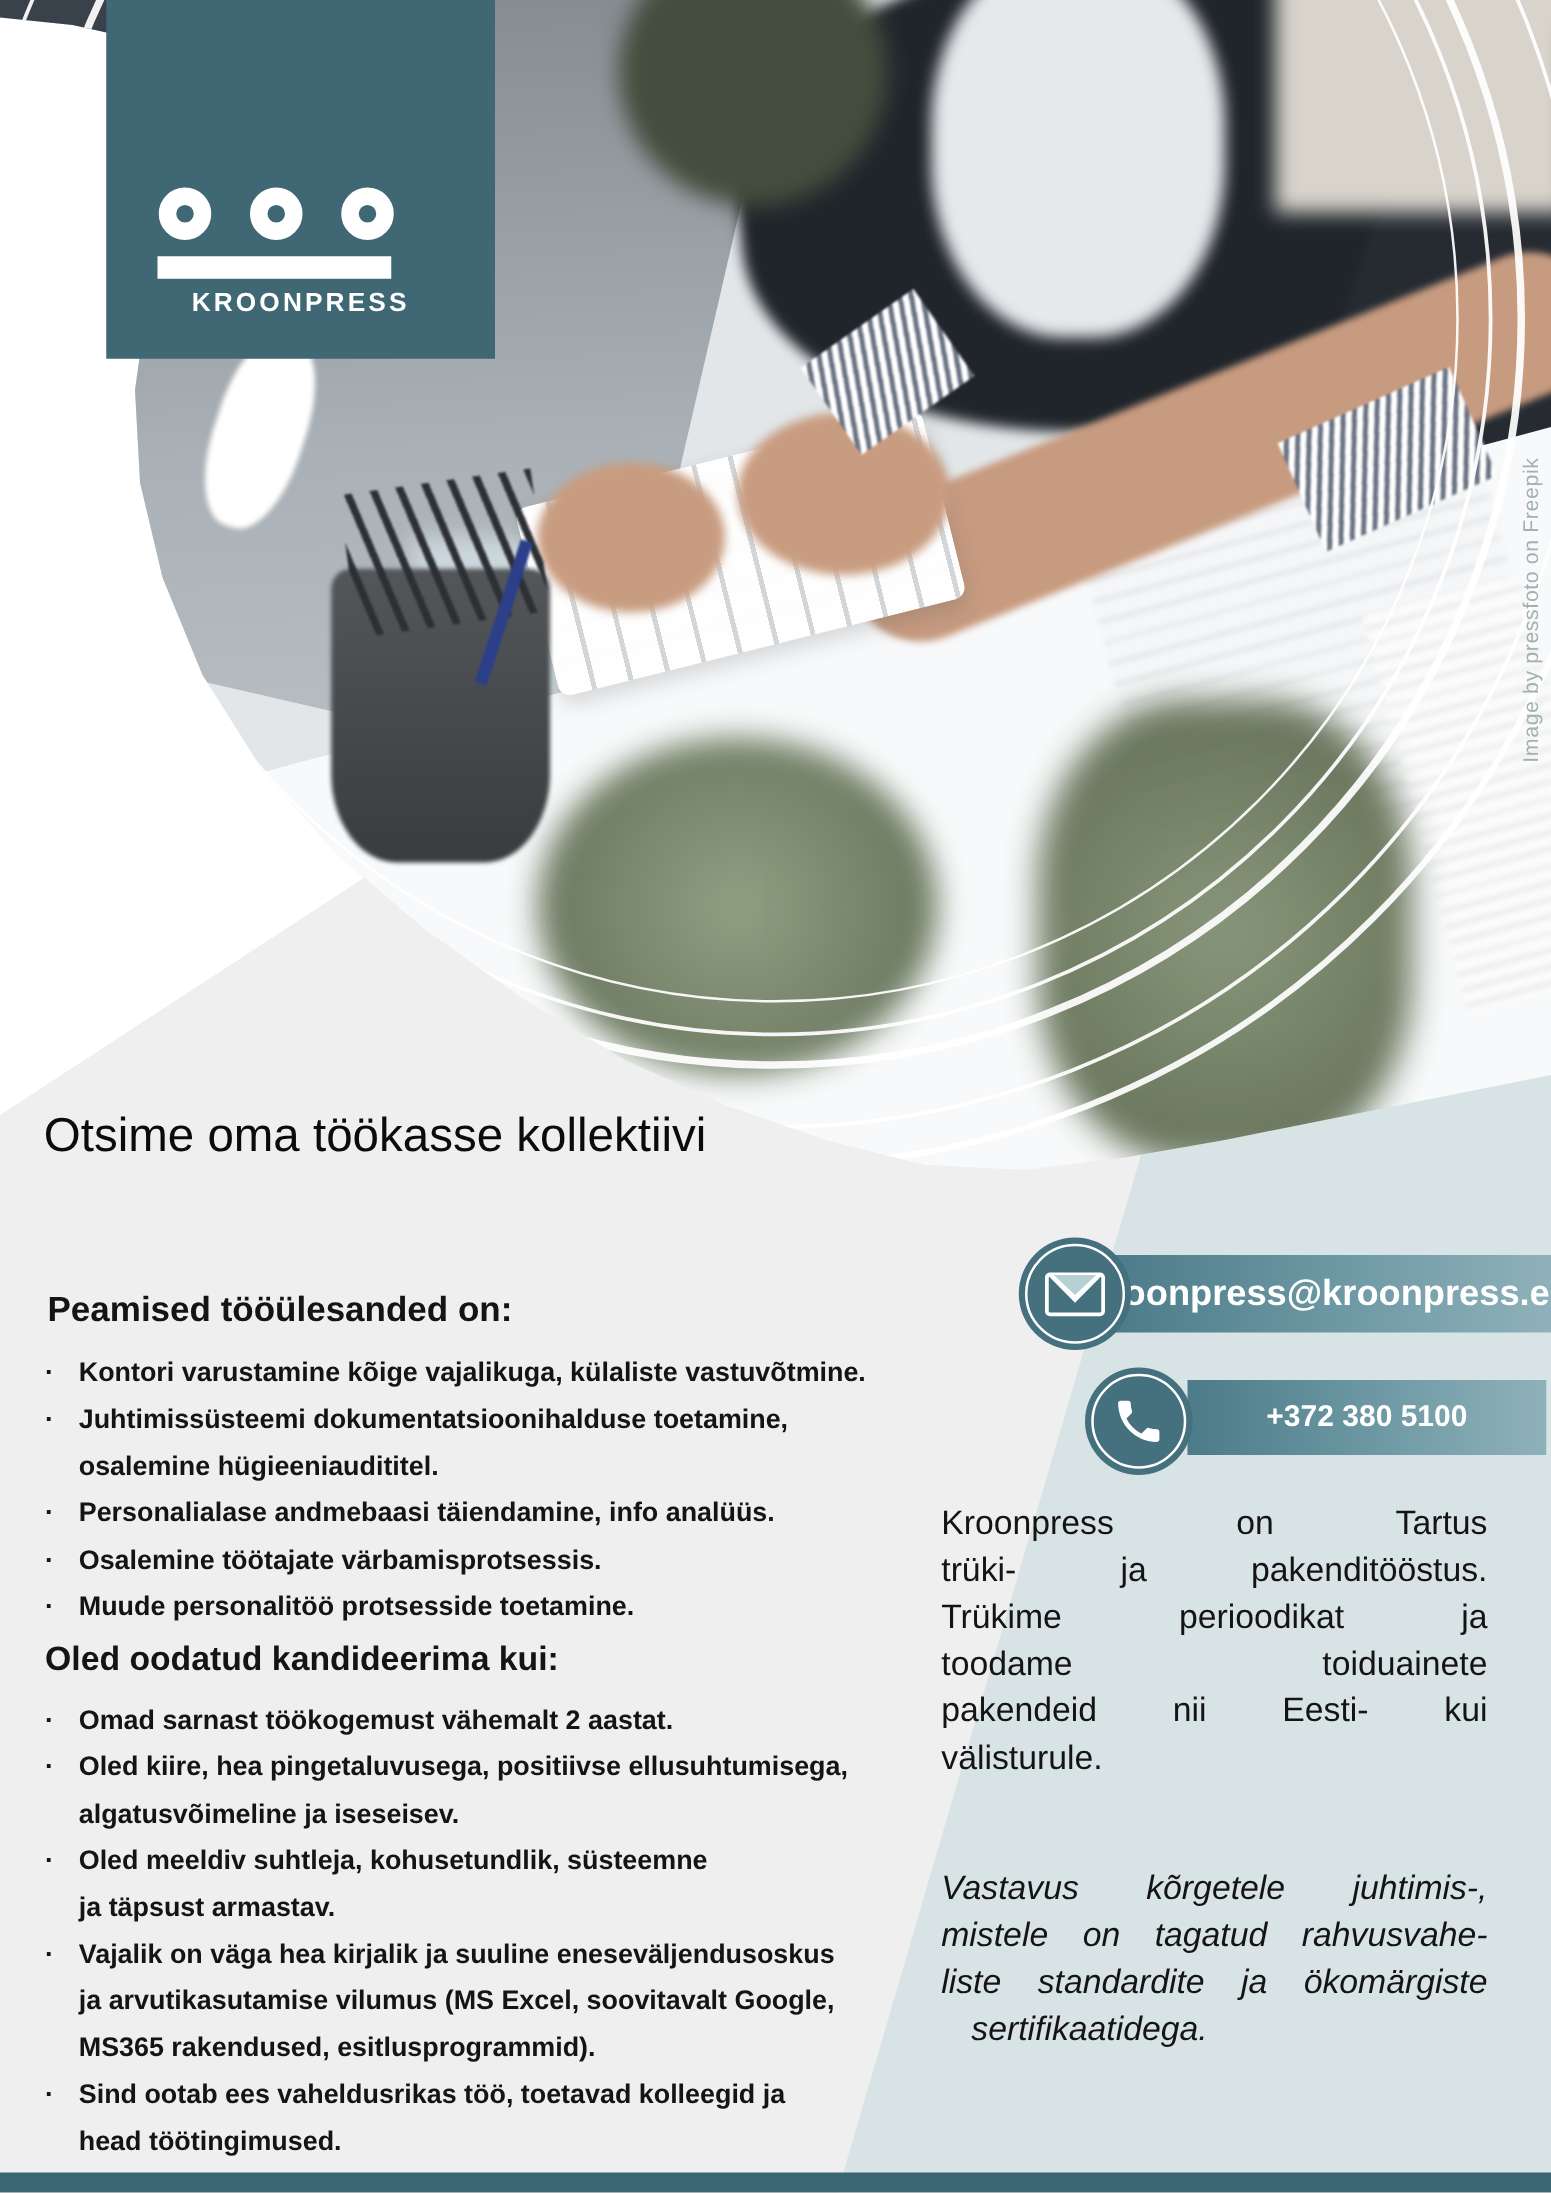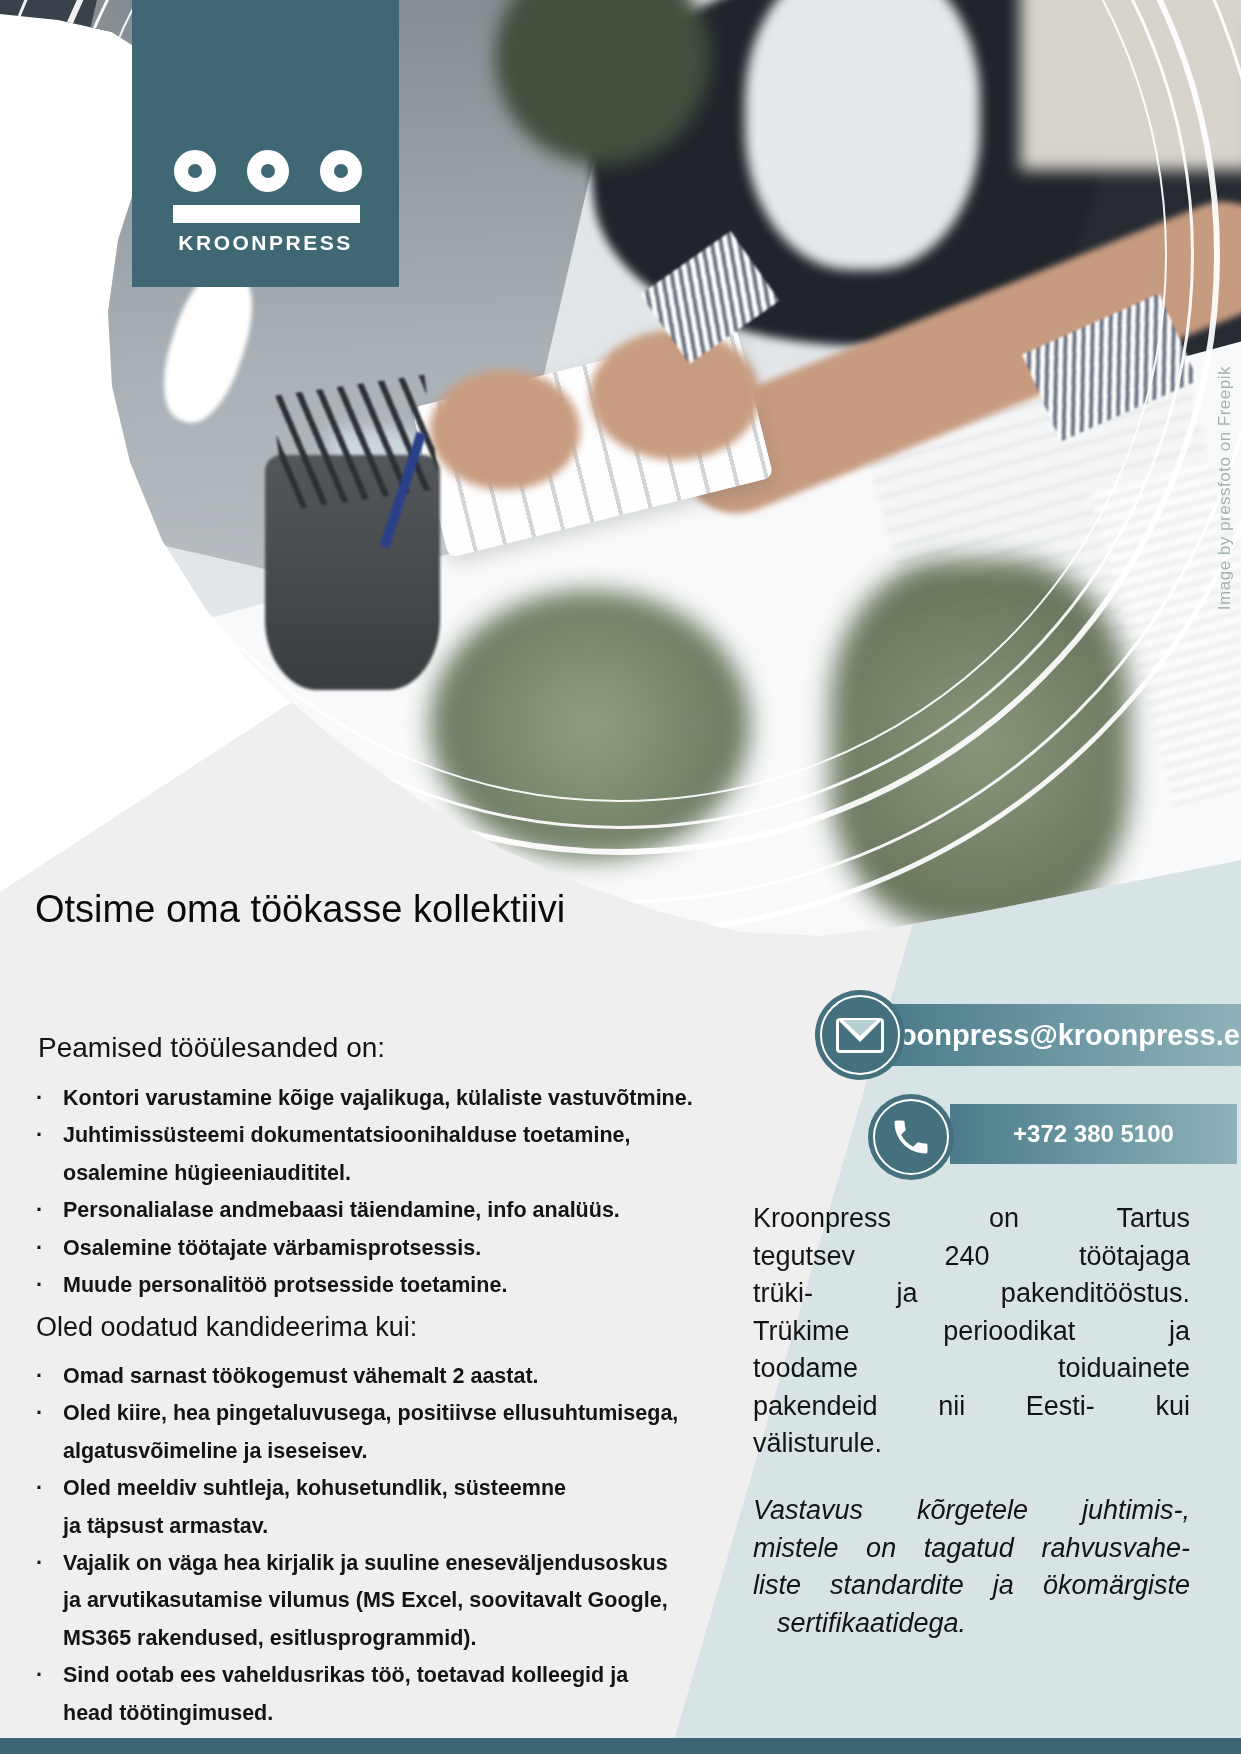--- a/index.html
+++ b/index.html
@@ -61,38 +61,38 @@
     background:radial-gradient(circle,#7f8f70,#5d6b50 75%);}
   .ph-splash{left:172px;top:265px;width:72px;height:160px;background:#fff;border-radius:45%;transform:rotate(18deg);filter:blur(2px);}
   .ring{border-radius:50%;border:4px solid rgba(255,255,255,.93);}
   .r0{left:-60px;top:-425px;width:1360px;height:1360px;border-width:5px;}
   .r1{left:-28px;top:-393px;width:1296px;height:1296px;border-width:3px;}
   .r2{left:20px;top:-345px;width:1200px;height:1200px;border-width:6px;}
   .r3{left:46px;top:-319px;width:1148px;height:1148px;border-width:3px;}
   .r4{left:73px;top:-292px;width:1094px;height:1094px;border-width:2px;}
 
   
-  .logo-box{position:absolute;left:85px;top:0;width:267px;height:287px;background:var(--teal-box);z-index:5;margin-left:47px;}
+  .logo-box{position:absolute;left:85px;top:0;width:311px;height:287px;background:var(--teal-box);z-index:5;}
   .donut{position:absolute;top:150px;width:42px;height:42px;border:14px solid #fff;border-radius:50%;}
   .d1{left:42px;} .d2{left:115px;} .d3{left:188px;}
   .logo-bar{position:absolute;left:41px;top:205px;width:187px;height:18px;background:#fff;}
   .logo-word{position:absolute;left:0;right:0;top:231px;text-align:center;color:#fff;
     font-size:21px;font-weight:700;letter-spacing:2.5px;}
 
   
   .credit{position:absolute;right:6px;top:366px;z-index:6;color:var(--credit);font-size:17px;letter-spacing:.5px;
     writing-mode:vertical-rl;transform:rotate(180deg);}
 
   
   .kicker{position:absolute;left:35px;top:888px;z-index:10;font-size:38px;font-weight:500;color:#0b0b0b;white-space:nowrap;}
   .title{position:absolute;left:32px;top:930px;z-index:10;font-size:60px;font-weight:700;letter-spacing:-1px;
     color:var(--teal-title);white-space:nowrap;}
 
   
-  .sec-h{position:absolute;z-index:10;font-weight:400;color:var(--ink);white-space:nowrap;}
+  .sec-h{position:absolute;z-index:10;font-weight:700;color:var(--ink);white-space:nowrap;}
   .h-tasks{left:38px;top:1032px;font-size:28px;}
   .h-cand{left:36px;top:1312px;font-size:27px;}
   .rows{position:absolute;z-index:10;}
   .rows-tasks{left:36px;top:1080px;}
   .rows-cand{left:36px;top:1358px;}
   .lrow{display:flex;line-height:37.4px;}
   .lrow .bul{width:27px;color:var(--ink);font-size:21.5px;font-weight:700;}
   .lrow .txt{color:var(--ink);font-size:21.5px;font-weight:700;white-space:nowrap;text-align:center;}
 
   
@@ -257,21 +257,20 @@
     <span>+372 380 5100</span>
   </div>
   <div class="badge-circle c-phone">
     <svg class="phone-svg" viewBox="0 0 24 24">
       <path fill="#ffffff" d="M6.62 10.79c1.44 2.83 3.76 5.14 6.59 6.59l2.2-2.2c.27-.27.67-.36 1.02-.24 1.12.37 2.33.57 3.57.57.55 0 1 .45 1 1V20c0 .55-.45 1-1 1-9.39 0-17-7.61-17-17 0-.55.45-1 1-1h3.5c.55 0 1 .45 1 1 0 1.25.2 2.45.57 3.57.11.35.03.74-.25 1.02l-2.2 2.2z"></path>
     </svg>
   </div>
 
   <div class="about about-1">
       <div class="jline">Kroonpress on Tartus</div>
-      <div class="jline">tegutsev 240 töötajaga</div>
       <div class="jline">trüki- ja pakenditööstus.</div>
       <div class="jline">Trükime perioodikat ja</div>
       <div class="jline">toodame toiduainete</div>
       <div class="jline">pakendeid nii Eesti- kui</div>
       <div class="jline">välisturule.</div>
     </div>
   <div class="about about-2">
       <div class="jline">Vastavus kõrgetele juhtimis-,</div>
       <div class="jline">mistele on tagatud rahvusvahe-</div>
       <div class="jline">liste standardite ja ökomärgiste</div>

